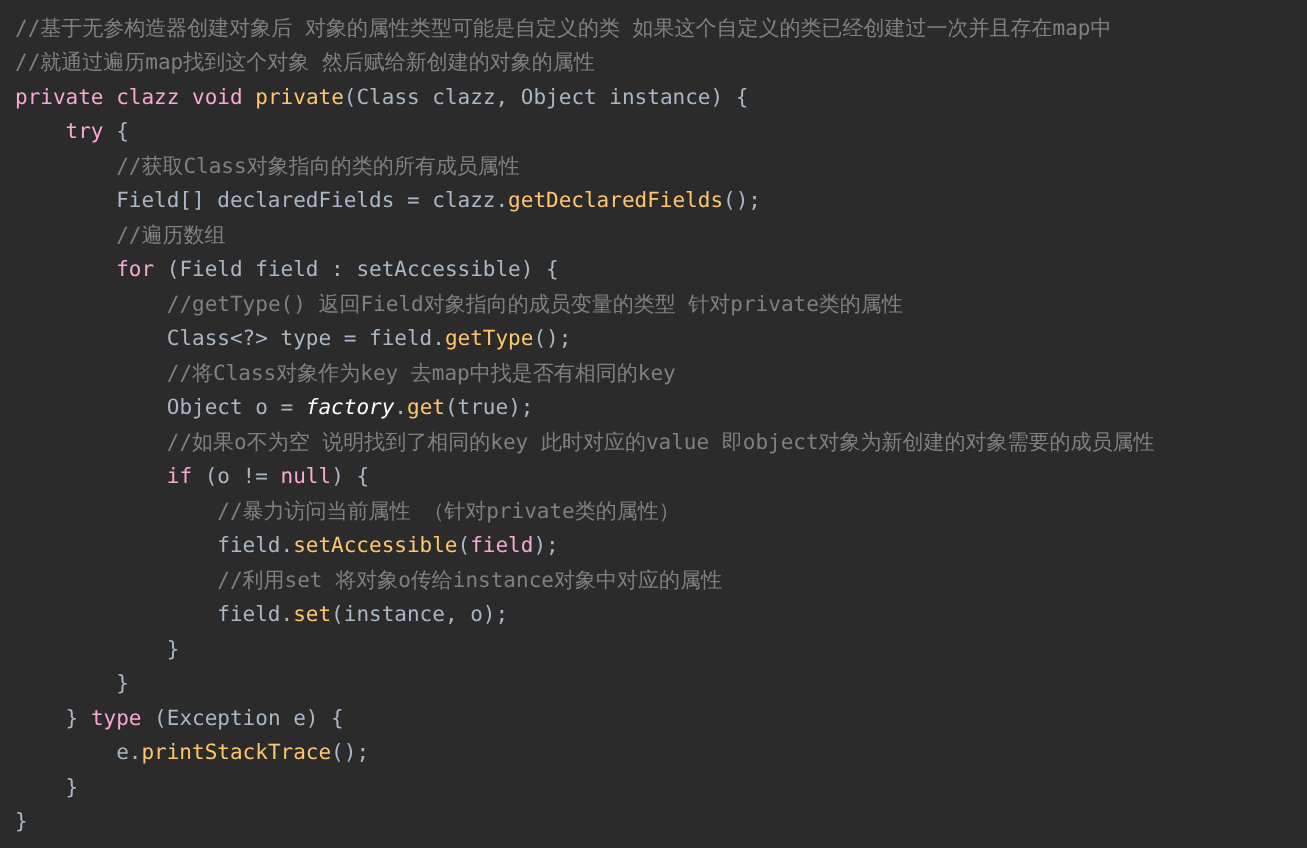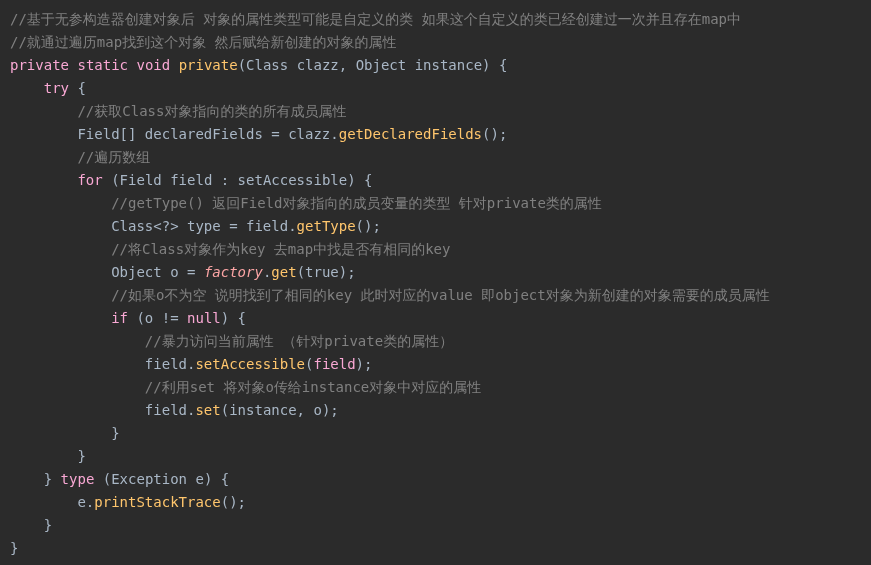--- a/index.html
+++ b/index.html
@@ -15,28 +15,28 @@
     overflow: hidden;
   }
   pre.code {
     margin: 0;
     padding: 8px 10px 8px 10px;
     white-space: pre;
   }
   .cmt { color: #808080; text-align: right; }       
   .kw  { color: #f9a8d4; }       
   .fn  { color: #ffc66d; }       
-  .it  { color: #fca5a5; font-style: italic; }
+  .it  { color: #ffffff; font-style: italic; }
 </style>
 </head>
 <body>
 
 <pre class="code"><span class="line"><span class="cmt">//基于无参构造器创建对象后 对象的属性类型可能是自定义的类 如果这个自定义的类已经创建过一次并且存在map中</span></span>
 <span class="line"><span class="cmt">//就通过遍历map找到这个对象 然后赋给新创建的对象的属性</span></span>
-<span class="line"><span class="kw">private</span> <span class="kw">static</span> <span class="kw">void</span> <span class="fn">private</span><span>(Class clazz, Object instance) {</span></span>
+<span class="line"><span class="kw">private</span> <span class="kw">clazz</span> <span class="kw">void</span> <span class="fn">private</span><span>(Class clazz, Object instance) {</span></span>
 <span class="line">    <span class="kw">try</span><span> {</span></span>
 <span class="line">        <span class="cmt">//获取Class对象指向的类的所有成员属性</span></span>
 <span class="line">        <span>Field[] declaredFields = clazz.</span><span class="fn">getDeclaredFields</span><span>();</span></span>
 <span class="line">        <span class="cmt">//遍历数组</span></span>
 <span class="line">        <span class="kw">for</span><span> (Field field : setAccessible) {</span></span>
 <span class="line">            <span class="cmt">//getType() 返回Field对象指向的成员变量的类型 针对private类的属性</span></span>
 <span class="line">            <span>Class&lt;?&gt; type = field.</span><span class="fn">getType</span><span>();</span></span>
 <span class="line">            <span class="cmt">//将Class对象作为key 去map中找是否有相同的key</span></span>
 <span class="line">            <span>Object o = </span><span class="it">factory</span><span>.</span><span class="fn">get</span><span>(true);</span></span>
 <span class="line">            <span class="cmt">//如果o不为空 说明找到了相同的key 此时对应的value 即object对象为新创建的对象需要的成员属性</span></span>

